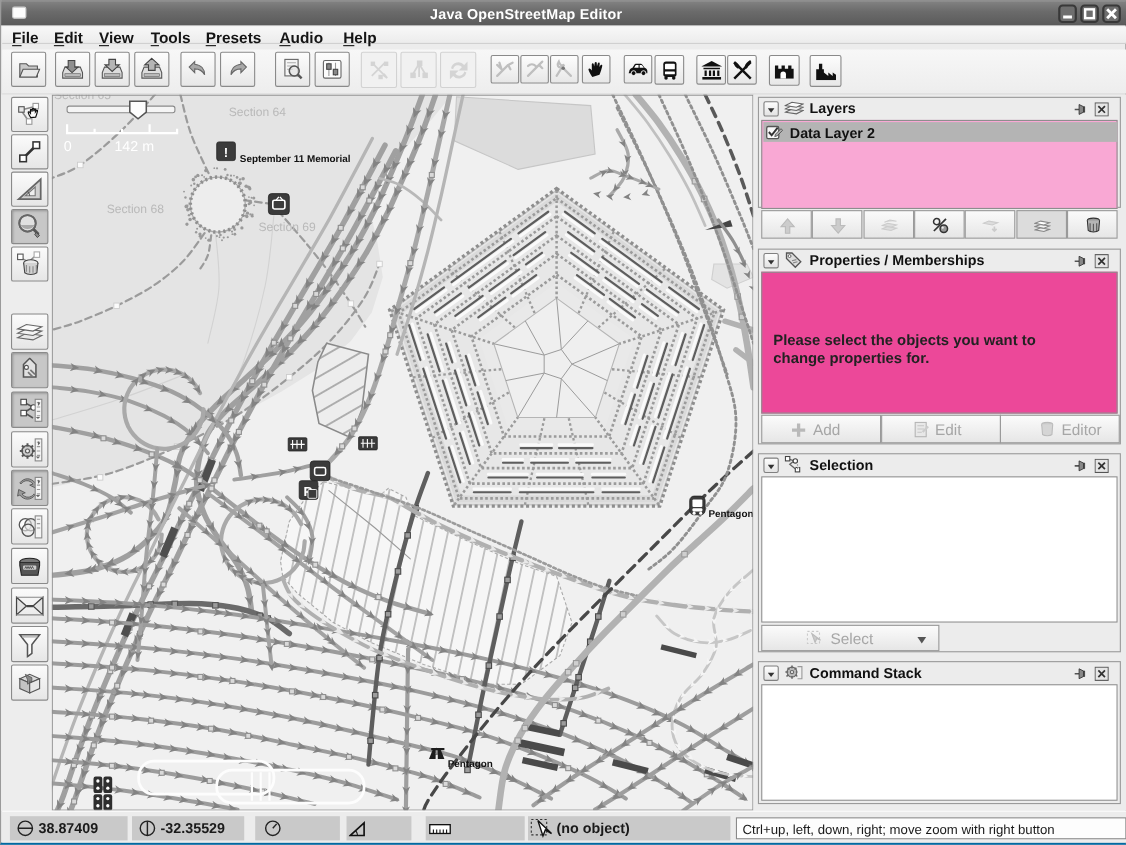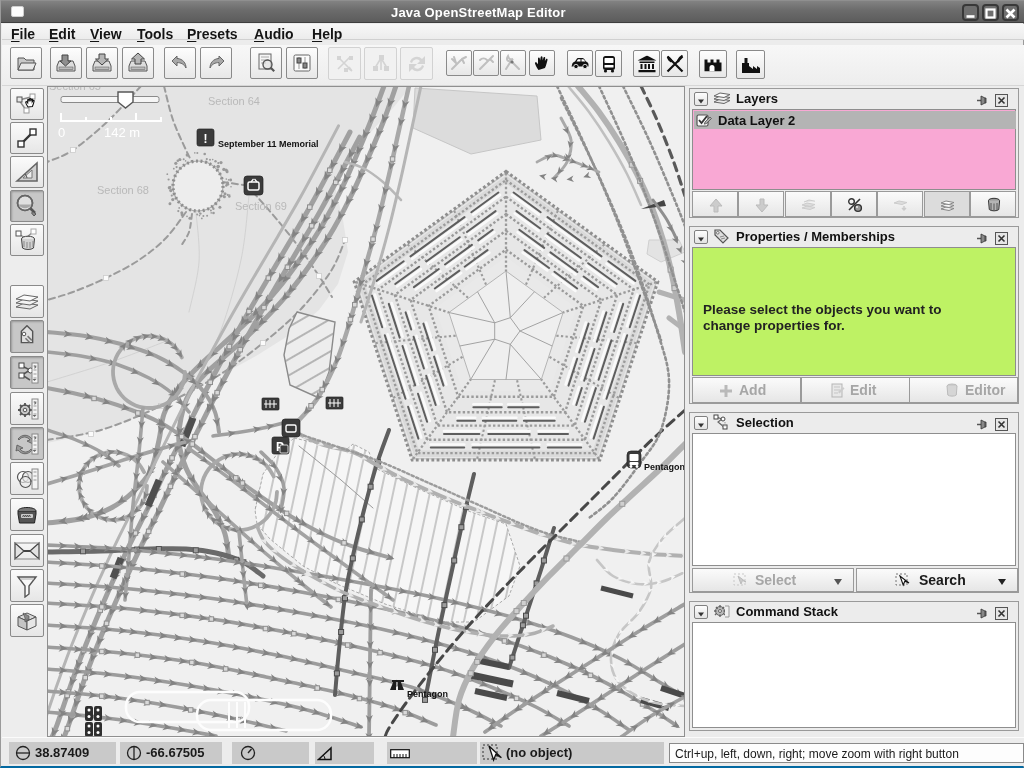--- a/index.html
+++ b/index.html
@@ -23,21 +23,21 @@
 .lbtn.on{background:#c7c7c7;box-shadow:inset 1px 1px 2px #9a9a9a;}
 .lbtn svg{position:absolute;left:50%;top:50%;transform:translate(-50%,-50%);}
 #rightcol{position:absolute;left:684px;top:86px;width:340px;height:651px;background:#ececec;}
 .panel{position:absolute;left:4px;width:330px;border:1px solid #9a9a9a;background:#ececec;}
 .phead{position:absolute;left:0;top:0;right:0;height:20px;}
 .ptitle{position:absolute;left:46px;top:2px;font-size:13px;font-weight:bold;color:#111;}
 .collbtn{position:absolute;left:4px;top:3px;width:14px;height:14px;border:1px solid #808080;border-radius:2px;background:linear-gradient(#fdfdfd,#e3e3e3);}
 .pin{position:absolute;top:4px;}
 .inbox{position:absolute;border:1px solid #8e8e8e;background:#fff;}
 .pbtn{position:absolute;border:1px solid #9a9a9a;background:linear-gradient(#fbfbfb,#e6e6e6);
- font-size:14px;font-weight:bold;color:#a6a6a6;}
+ font-size:14px;font-weight:normal;color:#a6a6a6;}
 #status{position:absolute;left:1px;top:737px;width:1022px;height:29px;background:#ececec;border-top:1px solid #fbfbfb;}
 .sbox{position:absolute;top:4px;height:22px;background:#c9c9c9;font-size:13px;font-weight:bold;color:#1a1a1a;}
 .shelp{position:absolute;top:5px;height:20px;background:#fdfdfd;border:1px solid #8a8a8a;font-size:12px;color:#1a1a1a;}
 </style></head>
 <body>
 <div id="win">
 <div id="title"><rect><div class="abs" style="left:10px;top:5px;width:13px;height:11px;background:#fdfdfd;border:1px solid #cfcfcf;border-radius:2px;"></div><div class="txt">Java OpenStreetMap Editor</div><div class="wbtn" style="left:961px;">
           <div style="position:absolute;left:0;top:0;"><svg width="13" height="13" viewBox="0 0 13 13">
               <path d="M2.5 9.5h8" stroke="#fff" stroke-width="2.6"></path>
             </svg></div>
@@ -1489,21 +1489,21 @@
         <circle cx="97" cy="732.5" r="1.5" fill="#fff"></circle>
         <rect x="60" y="96.5" width="98" height="6" rx="2" fill="#f5f5f5" stroke="#8a8a8a"></rect>
         <path d="M117 92h15v10l-7.5 6-7.5-6z" fill="#fdfdfd" stroke="#555" stroke-width="1.4"></path>
         <path d="M60 113v9M85 117v5M110 117v5M135 113v9M160 117v5M60 121h100" stroke="#ffffff" stroke-width="2"></path>
         <text x="57" y="137" font-size="13" fill="#ffffff">0</text>
         <text x="103" y="137" font-size="13" fill="#ffffff">142 m</text>
 </g>
 <rect x="46.5" y="86.5" width="637" height="650" fill="none" stroke="#8f8f8f"></rect>
 </svg>
 <div id="rightcol">
-      <div class="panel" style="top:2px;height:130px;">
+      <div class="panel" style="top:2px;height:101px;">
         <div class="phead">
           <div class="collbtn"><svg width="12" height="12" viewBox="0 0 12 12">
               <path d="M3 4.5h6L6 8.5z" fill="#333"></path>
             </svg></div>
           <div class="abs" style="left:23px;top:1px;"><svg width="18" height="16" viewBox="0 0 18 16">
               <path d="M1 12l6-3 10 1.5-6 3z" fill="#e8e8e8" stroke="#666"></path>
               <path d="M1 9l6-3 10 1.5-6 3z" fill="#f2f2f2" stroke="#666"></path>
               <path d="M1 6l6-3 10 1.5-6 3z" fill="#fbfbfb" stroke="#666"></path>
             </svg></div>
           <div class="ptitle">Layers</div>
@@ -1583,21 +1583,21 @@
           <div class="ptitle">Properties / Memberships</div>
           <div class="pin" style="right:28px;"><svg width="14" height="13" viewBox="0 0 14 13">
               <path d="M1 6.5h4" stroke="#555" stroke-width="1.5"></path>
               <path d="M5 2l4 2v5l-4 2zM9 4h1v5H9" fill="#888" stroke="#333" stroke-width="0.8"></path>
             </svg></div>
           <div class="pin" style="right:10px;"><svg width="13" height="13" viewBox="0 0 13 13">
               <rect x="0.5" y="0.5" width="12" height="12" fill="#e6e6e6" stroke="#555"></rect>
               <path d="M3.5 3.5l6 6M9.5 3.5l-6 6" stroke="#333" stroke-width="1.6"></path>
             </svg></div>
         </div>
-        <div class="inbox" style="left:2px;top:20px;width:324px;height:129px;background:#bef264;">
+        <div class="inbox" style="left:2px;top:20px;width:324px;height:129px;background:#ec4899;">
           <div class="abs" style="left:10px;top:54px;font-size:13.5px;font-weight:bold;color:#222;line-height:16px;">Please select the objects you want to<br>change properties for.</div>
         </div>
         <div class="pbtn" style="left:2px;top:150px;width:108.6px;height:26px;">
           <svg class="abs" style="left:26px;top:5px;" width="15" height="16" viewBox="0 0 15 16">
             <path d="M7 2v12M1 8h12" stroke="#b9b9b9" stroke-width="3"></path>
           </svg>
           <div class="abs" style="left:46px;top:4px;">Add</div>
         </div>
         <div class="pbtn" style="left:111px;top:150px;width:108.6px;height:26px;">
           <svg class="abs" style="left:28px;top:5px;" width="15" height="16" viewBox="0 0 15 16">
@@ -1641,30 +1641,20 @@
         <div class="pbtn" style="left:2px;top:155px;width:162px;height:24px;">
           <svg class="abs" style="left:40px;top:4px;" width="16" height="16" viewBox="0 0 16 16">
             <rect x="1" y="1" width="11" height="11" fill="none" stroke="#c9c9c9" stroke-dasharray="2 2"></rect>
             <path d="M5 3l3 8 1.5-3.5L13 9z" fill="#ccc" stroke="#bbb"></path>
           </svg>
           <div class="abs" style="left:62px;top:3px;">Select</div>
           <svg class="abs" style="right:10px;top:9px;" width="10" height="8" viewBox="0 0 10 8">
             <path d="M1 1h8L5 7z" fill="#555"></path>
           </svg>
         </div>
-        <div class="pbtn" style="left:166px;top:155px;width:162px;height:24px;color:#1a1a1a;">
-          <svg class="abs" style="left:38px;top:4px;" width="17" height="17" viewBox="0 0 17 17">
-            <rect x="1" y="1" width="11" height="11" fill="none" stroke="#777" stroke-dasharray="2 2"></rect>
-            <path d="M5 3l3.2 9 1.6-3.8L14 10z" fill="#fff" stroke="#111" stroke-width="1.1"></path>
-          </svg>
-          <div class="abs" style="left:62px;top:3px;">Search</div>
-          <svg class="abs" style="right:10px;top:9px;" width="10" height="8" viewBox="0 0 10 8">
-            <path d="M1 1h8L5 7z" fill="#222"></path>
-          </svg>
-        </div>
       </div>
       <div class="panel" style="top:515px;height:130px;">
         <div class="phead">
           <div class="collbtn"><svg width="12" height="12" viewBox="0 0 12 12">
               <path d="M3 4.5h6L6 8.5z" fill="#333"></path>
             </svg></div>
           <div class="abs" style="left:23px;top:1px;"><svg width="17" height="17" viewBox="0 0 17 17">
               <circle cx="7" cy="8" r="4.5" fill="#bbb" stroke="#666"></circle>
               <circle cx="7" cy="8" r="1.5" fill="#eee" stroke="#666"></circle>
               <path d="M7 2v2.5M7 11.5V14M1 8h2.5M10.5 8H13M3 4l1.7 1.7M10.3 10.3L12 12M11 4l-1.7 1.7M3.7 10.3L2 12" stroke="#666" stroke-width="1.4"></path>
@@ -1689,21 +1679,21 @@
           <circle cx="8" cy="8" r="6.5" fill="none" stroke="#222" stroke-width="1.3"></circle>
           <path d="M1.5 8h13" stroke="#222" stroke-width="1.3"></path>
         </svg>
         <div class="abs" style="left:26px;top:3px;">38.87409</div>
       </div>
       <div class="sbox" style="left:118px;width:102px;">
         <svg class="abs" style="left:6px;top:3px;" width="16" height="16" viewBox="0 0 16 16">
           <circle cx="8" cy="8" r="6.5" fill="none" stroke="#222" stroke-width="1.3"></circle>
           <path d="M8 1.5v13" stroke="#222" stroke-width="1.3"></path>
         </svg>
-        <div class="abs" style="left:26px;top:3px;">-66.67505</div>
+        <div class="abs" style="left:26px;top:3px;">-32.35529</div>
       </div>
       <div class="sbox" style="left:230px;width:77px;">
         <svg class="abs" style="left:8px;top:3px;" width="16" height="16" viewBox="0 0 16 16">
           <circle cx="8" cy="8" r="6.5" fill="none" stroke="#222" stroke-width="1.3"></circle>
           <path d="M8 8L11.5 4" stroke="#222" stroke-width="1.3"></path>
         </svg>
       </div>
       <div class="sbox" style="left:313px;width:59px;">
         <svg class="abs" style="left:2px;top:4px;" width="18" height="15" viewBox="0 0 18 15">
           <path d="M1.5 13.5L14 2v11.5z" fill="none" stroke="#111" stroke-width="1.5"></path>

